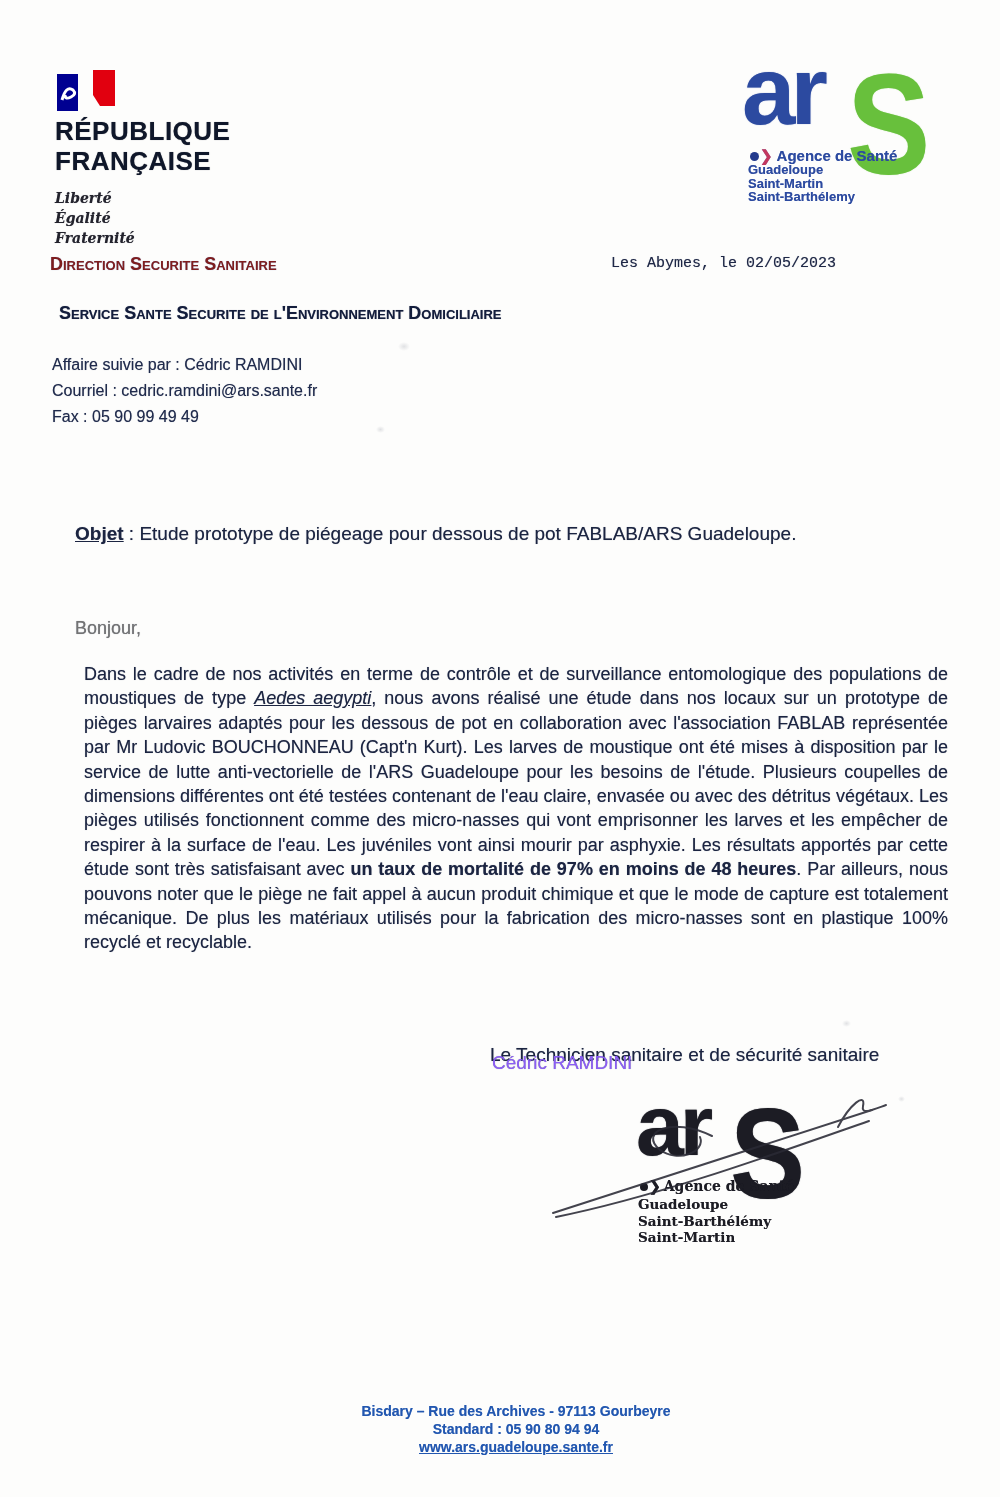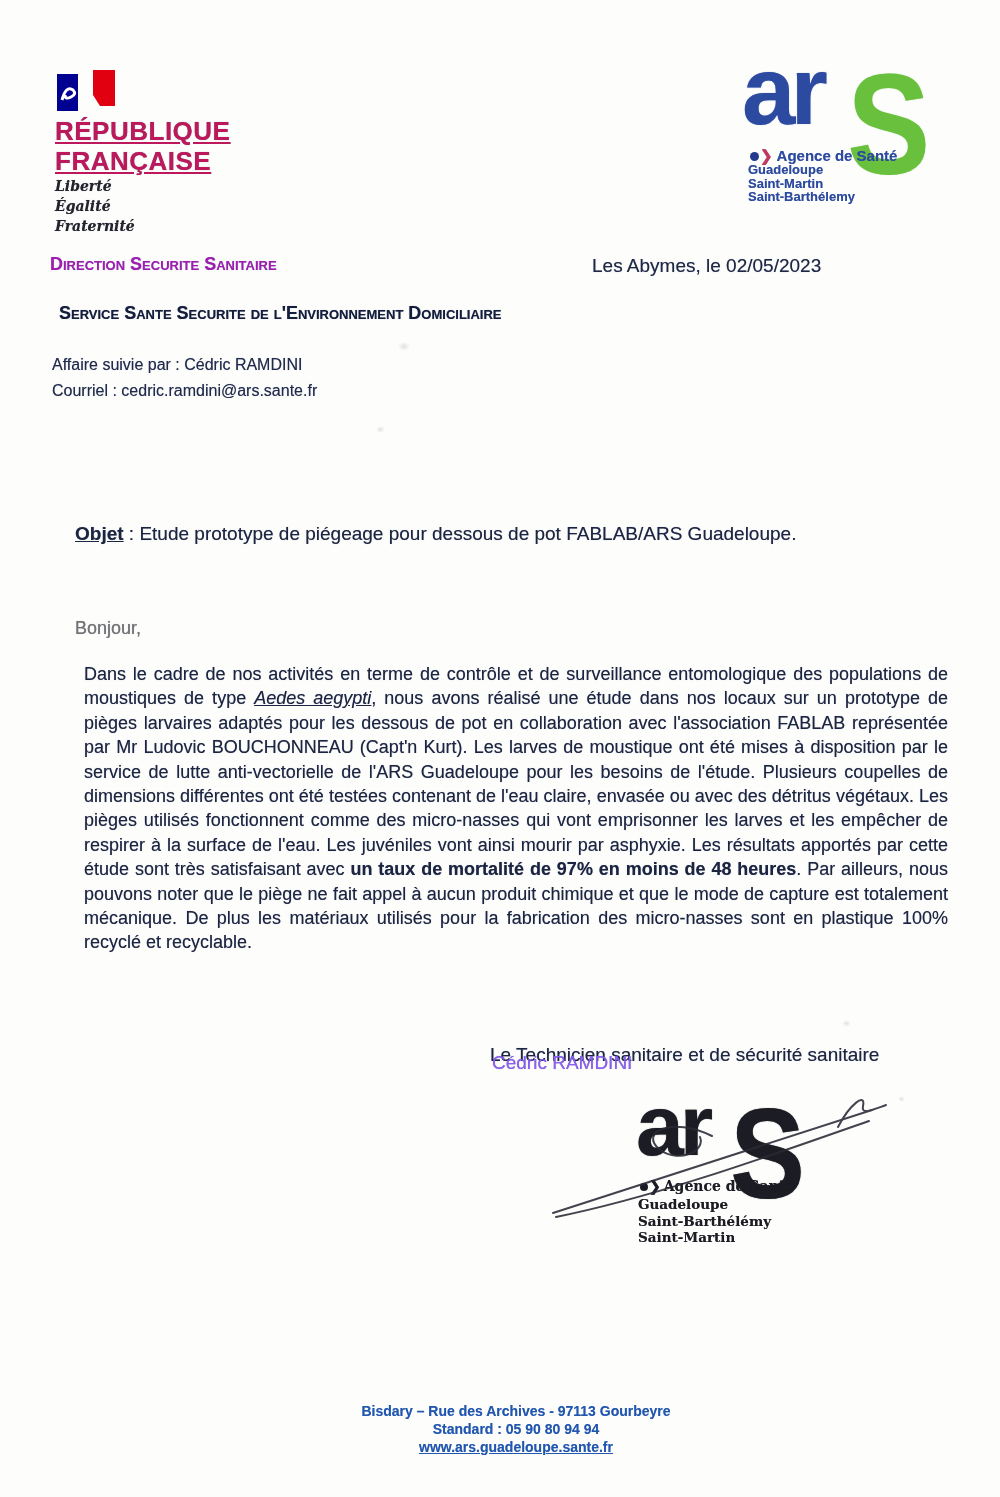--- a/index.html
+++ b/index.html
@@ -13,44 +13,44 @@
     color:#222c4a;
   }
   
   .scan-ink{ text-shadow:0 0 0.7px rgba(30,40,70,.55); }
   .smudge{ position:absolute; border-radius:50%; pointer-events:none;
            background:radial-gradient(closest-side, rgba(110,115,130,.20), rgba(110,115,130,0)); }
 
   
   .marianne{ position:absolute; left:55px; top:70px; }
   .flag{ display:block; margin-left:2px; }
-  .rf-line{ font-weight:700; color:#be185d; font-size:26px; line-height:30px; letter-spacing:.5px;
-            text-shadow:0 0 .8px rgba(20,20,30,.6);text-decoration:underline; }
-  .motto{ margin-top:0; font-family:"DejaVu Serif", serif; font-style:italic; font-weight:700;
+  .rf-line{ font-weight:700; color:#0f172a; font-size:26px; line-height:30px; letter-spacing:.5px;
+            text-shadow:0 0 .8px rgba(20,20,30,.6); }
+  .motto{ margin-top:12px; font-family:"DejaVu Serif", serif; font-style:italic; font-weight:700;
           font-size:14px; line-height:20px; color:#23232d; text-shadow:0 0 .7px rgba(30,30,45,.5);}
 
   
   .ars-logo{ position:absolute; left:742px; top:62px; width:215px; height:155px; }
   .ars-ar{ position:absolute; left:0px; top:-26px; font-size:96px; font-weight:700;
            letter-spacing:-5px; color:#2c4aa0; text-shadow:0 0 1px rgba(44,74,160,.6); }
   .ars-S{ position:absolute; left:105px; top:-8px; font-size:142px; line-height:142px; font-weight:700;
           color:#68c03c; transform:scaleX(.88); transform-origin:left top;
           text-shadow:0 0 1px rgba(104,192,60,.6); }
   .ars-agency{ position:absolute; left:8px; top:85px; font-size:15px; font-weight:700;
                color:#2c4aa0; white-space:nowrap; text-shadow:0 0 .6px rgba(44,74,160,.6);}
   .ars-agency .dot{ display:inline-block; width:9px; height:9px; border-radius:50%;
                     background:#233a8c; margin-right:1px; }
   .ars-agency .chev{ color:#c4385e; font-weight:900; margin-right:4px; }
   .ars-regions{ position:absolute; left:6px; top:101px; font-size:13px; font-weight:700;
                 line-height:13.5px; color:#2c4aa0; text-shadow:0 0 .6px rgba(44,74,160,.6);}
 
   
   .direction{ position:absolute; left:50px; top:254px; font-variant:small-caps; font-weight:700;
-              font-size:18px; color:#a21caf; text-shadow:0 0 .7px rgba(42,79,168,.55); }
-  .dateline{ position:absolute; left:592px; top:255px; font-size:19px; color:#1e2746; }
+              font-size:18px; color:#7f1d1d; text-shadow:0 0 .7px rgba(42,79,168,.55); }
+  .dateline{ position:absolute; left:611px; top:255px; font-size:15px; color:#1e2746;font-family:Liberation Mono, monospace; }
   .service{ position:absolute; left:50px; top:303px; font-variant:small-caps; font-weight:700;
             font-size:18px; color:#131d3c; text-shadow:0 0 .7px rgba(19,29,60,.6);margin-left:9px; }
   .contact{ position:absolute; left:52px; top:352px; font-size:16px; line-height:26px; color:#1f2a4c; }
 
   
   .subject{ position:absolute; left:75px; top:523px; font-size:19px; color:#1b2441; }
   .subject-label{ font-weight:700; text-decoration:underline; }
   .greeting{ position:absolute; left:75px; top:618px; font-size:18px; color:#737373; }
   .bodytext{ position:absolute; left:72px; top:650px; width:864px; margin:12px;
              font-size:18px; line-height:24.4px; text-align:justify; color:#1b2441; }
@@ -117,20 +117,21 @@
     </div>
   </div>
 
   <div class="direction">Direction Securite Sanitaire</div>
   <div class="dateline scan-ink">Les Abymes, le 02/05/2023</div>
   <div class="service">Service Sante Securite de l'Environnement Domiciliaire</div>
 
   <div class="contact scan-ink">
     <div>Affaire suivie par : Cédric RAMDINI</div>
     <div>Courriel : cedric.ramdini@ars.sante.fr</div>
+    <div>Fax : 05 90 99 49 49</div>
   </div>
 
   <div class="subject scan-ink">
     <span class="subject-label">Objet</span><span> : Etude prototype  de piégeage pour dessous de pot FABLAB/ARS Guadeloupe.</span>
   </div>
 
   <div class="greeting scan-ink">Bonjour,</div>
   <p class="bodytext scan-ink"><span>Dans le cadre de nos activités en terme de contrôle et de surveillance entomologique des populations de moustiques de type </span><span class="i u">Aedes aegypti</span><span>, nous avons réalisé une étude dans nos locaux sur un prototype de pièges larvaires adaptés pour les dessous de pot en collaboration avec l'association FABLAB représentée par Mr Ludovic BOUCHONNEAU (Capt'n Kurt). Les larves de moustique ont été mises à disposition par le service de lutte anti-vectorielle de l'ARS Guadeloupe pour les besoins de l'étude. Plusieurs coupelles de dimensions différentes ont été testées contenant de l'eau claire, envasée ou avec des détritus végétaux. Les pièges utilisés fonctionnent comme des micro-nasses qui vont emprisonner les larves et les empêcher de respirer à la surface de l'eau. Les juvéniles vont ainsi mourir par asphyxie. Les résultats apportés par cette étude sont très satisfaisant avec </span><span class="b">un taux de mortalité de 97% en moins de 48 heures</span><span>. Par ailleurs, nous pouvons noter que le piège ne fait  appel à aucun produit chimique et que le mode de capture est totalement mécanique. De plus les matériaux utilisés pour la fabrication des micro-nasses sont en plastique 100% recyclé et recyclable.</span></p>
 
   <div class="closing-role scan-ink">Le Technicien sanitaire et de sécurité sanitaire</div>

